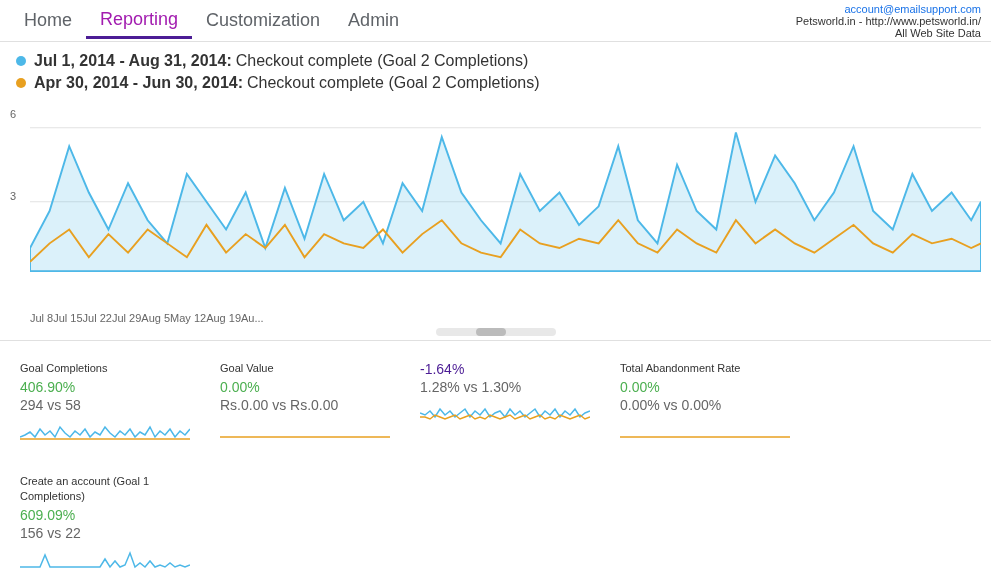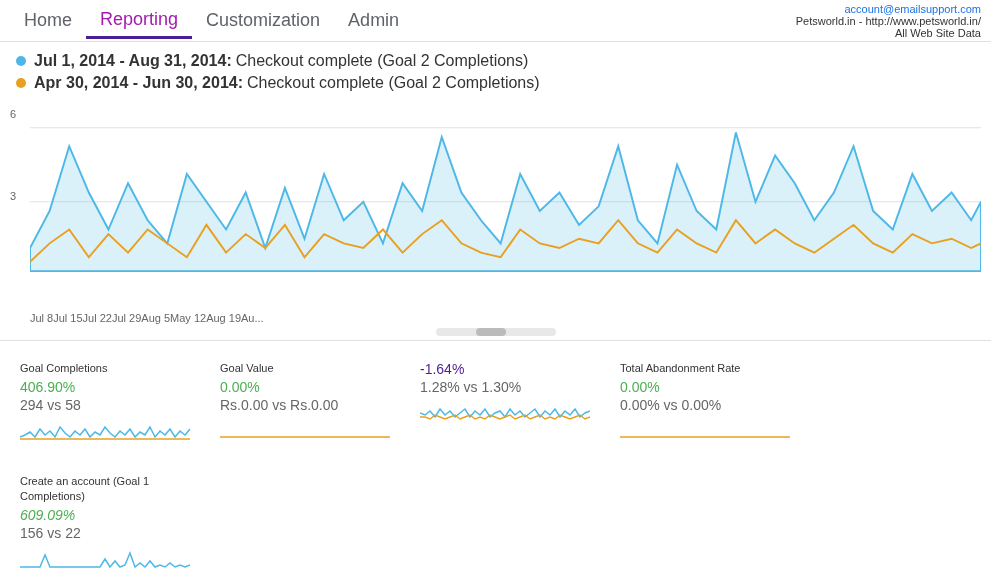--- a/index.html
+++ b/index.html
@@ -132,20 +132,20 @@
     <div class="stat-label">Total Abandonment Rate</div>
     <div class="stat-value" style="color:#4CAF50;">0.00%</div>
     <div class="stat-sub">0.00% vs 0.00%</div>
     <svg class="mini-chart" viewBox="0 0 170 28">
       <path d="M0,20 L170,20" fill="none" stroke="#e8a020" stroke-width="1.5"></path>
     </svg>
   </div>
 
   <div class="stat-card" style="width:200px;">
     <div class="stat-label">Create an account (Goal 1 Completions)</div>
-    <div class="stat-value" style="color:#4CAF50;font-style:italic;">609.09%</div>
+    <div class="stat-value" style="color:#4CAF50;">609.09%</div>
     <div class="stat-sub">156 vs 22</div>
     <svg class="mini-chart" viewBox="0 0 170 28">
       <path d="M0,22 L20,22 L25,10 L30,22 L35,22 L80,22 L85,14 L90,22 L95,16 L100,22 L105,20 L110,8 L115,22 L120,18 L125,22 L130,16 L135,22 L140,20 L145,22 L150,18 L155,22 L160,20 L165,22 L170,20" fill="none" stroke="#4db8e8" stroke-width="1.5"></path>
     </svg>
   </div>
 
 </div>
 
 </body></html>

